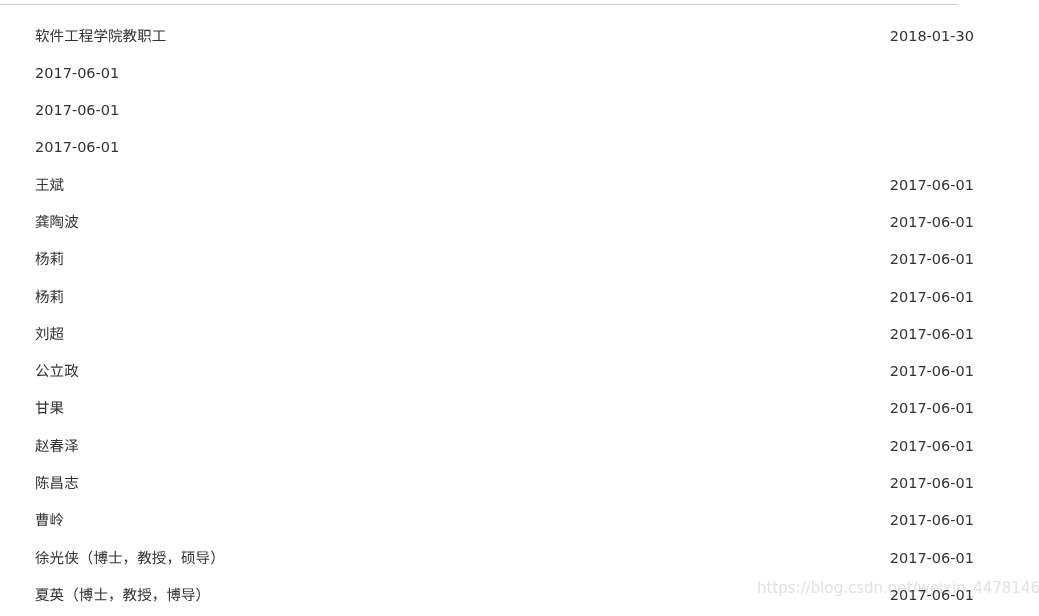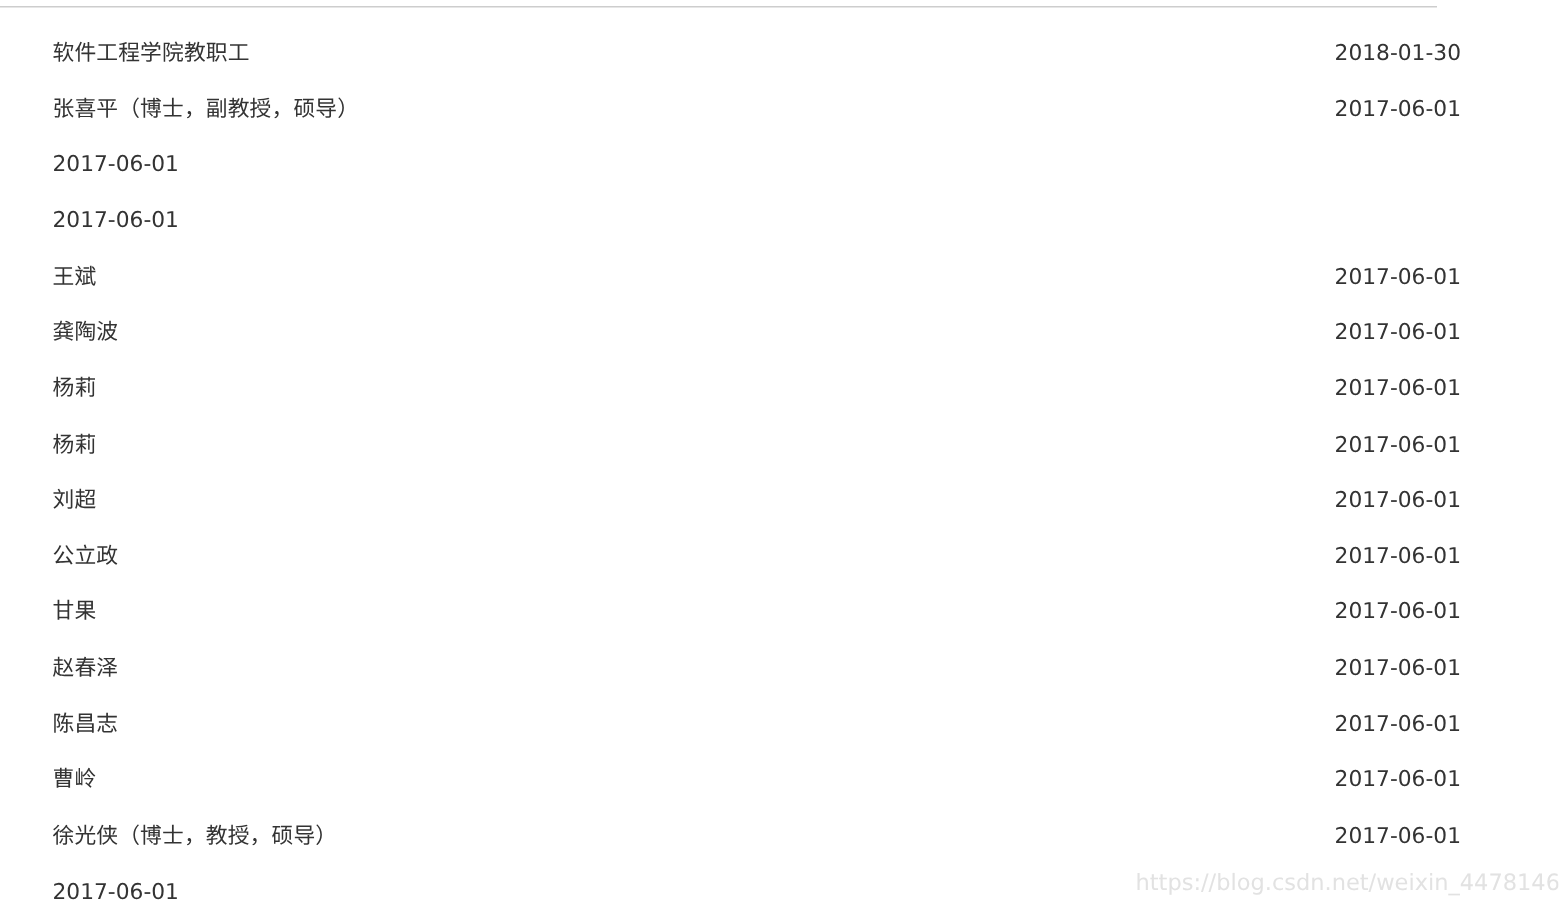--- a/index.html
+++ b/index.html
@@ -85,21 +85,20 @@
 <body>
 
 <div class="top-divider"></div>
 
 <div class="list" id="staff-list">
     <div class="row">
       <span class="row-title">软件工程学院教职工</span>
       <span class="row-date">2018-01-30</span>
     </div>
     <div class="row">
-      <span class="row-title">张喜平（博士，副教授，硕导）</span>
       <span class="row-date">2017-06-01</span>
     </div>
     <div class="row">
       <span class="row-date">2017-06-01</span>
     </div>
     <div class="row">
       <span class="row-date">2017-06-01</span>
     </div>
     <div class="row">
       <span class="row-title">王斌</span>
@@ -139,17 +138,18 @@
     </div>
     <div class="row">
       <span class="row-title">曹岭</span>
       <span class="row-date">2017-06-01</span>
     </div>
     <div class="row">
       <span class="row-title">徐光侠（博士，教授，硕导）</span>
       <span class="row-date">2017-06-01</span>
     </div>
     <div class="row">
+      <span class="row-title">夏英（博士，教授，博导）</span>
       <span class="row-date">2017-06-01</span>
     </div>
   </div>
 
 <div class="watermark">https://blog.csdn.net/weixin_44781464</div>
 
 </body></html>

